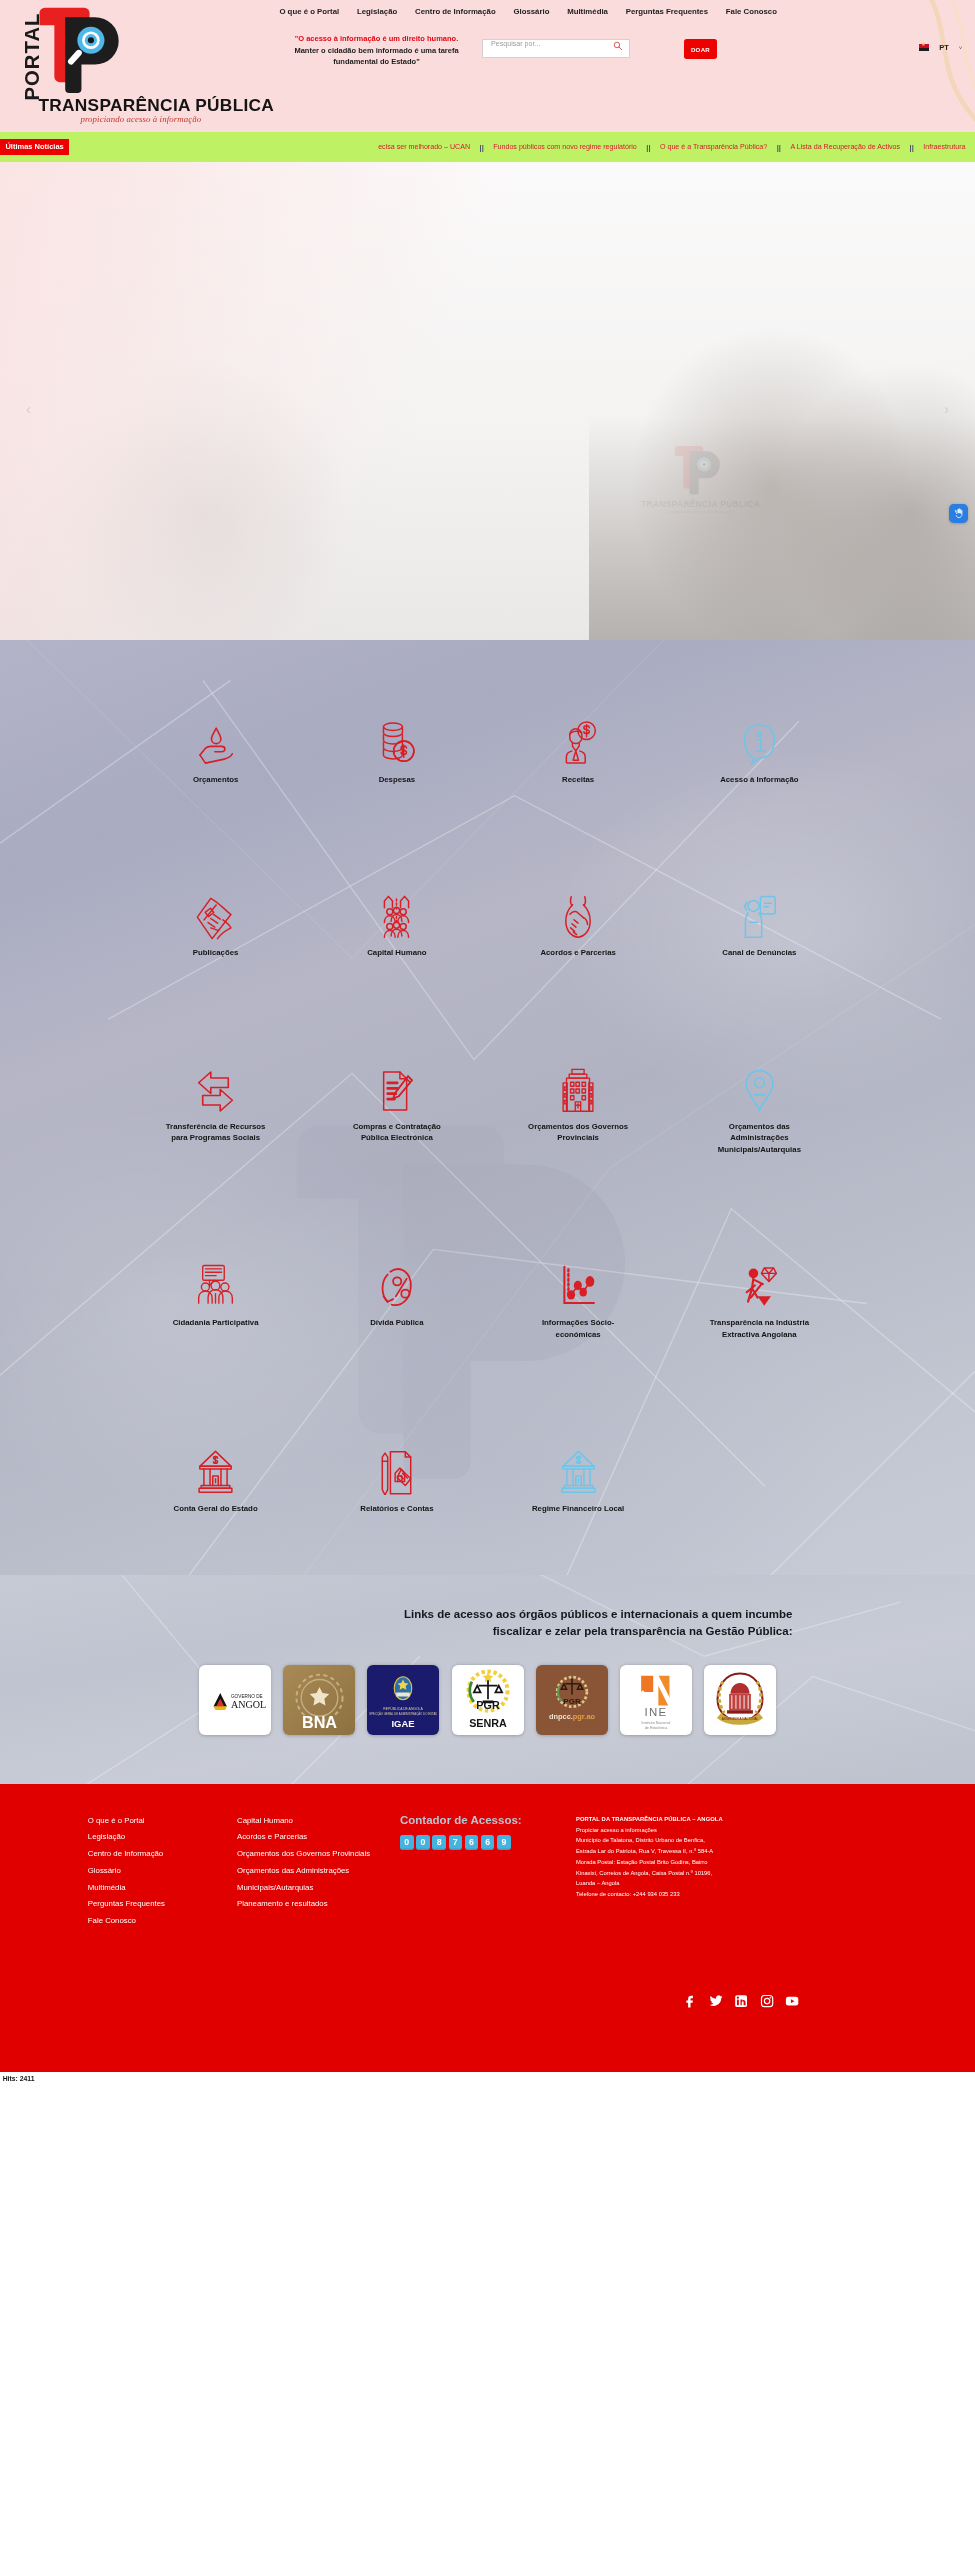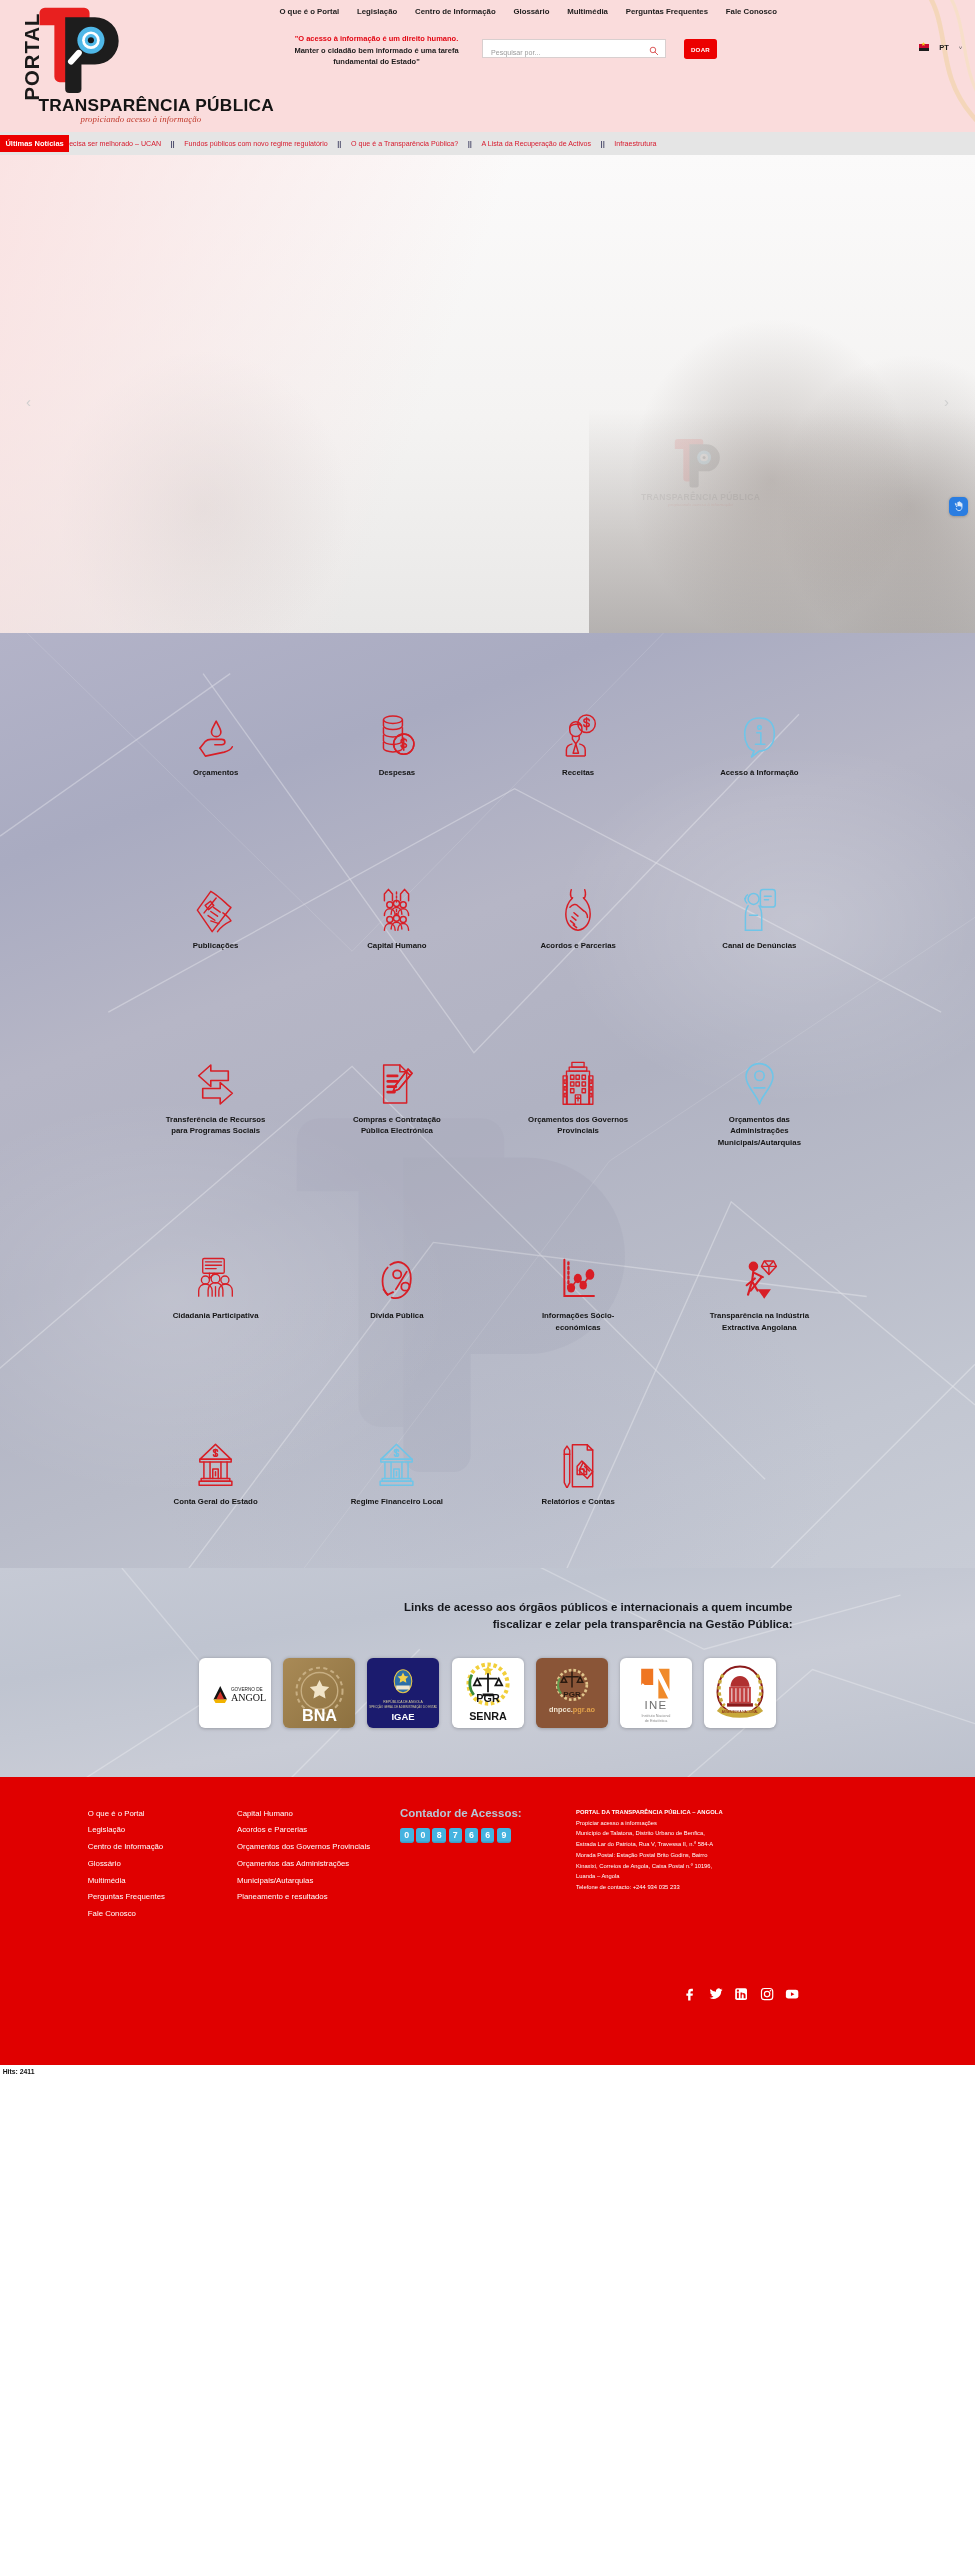--- a/index.html
+++ b/index.html
@@ -107,26 +107,26 @@
     font-size: 7.5px;
     font-weight: bold;
     color: #1c1c1c;
     line-height: 1.55;
   }
 
   
   .searchbox {
     position: absolute;
     left: 482px; top: 39px;
-    width: 184px; height: 19px;
+    width: 148px; height: 19px;
     background: #fff;
     border: 0.7px solid #d8cfcf;
     border-radius: 0;
     display: flex;
-    align-items: flex-end;
+    align-items: flex-start;
     padding: 0 5.4px 0 8.1px;
     z-index: 4;
   }
   .searchbox input {
     flex: 1;
     border: 0;
     outline: none;
     font-size: 7.1px;
     color: #444;
     font-family: "Liberation Sans", sans-serif;
@@ -175,25 +175,26 @@
     font-size: 5.4px;
     color: #f7d117;
     line-height: 1;
   }
   .lang-select .lbl { font-size: 7.5px; font-weight: bold; color: #1c1c1c; }
   .lang-select .chev { font-size: 6.1px; color: #555; }
 
   
   .ticker {
     position: relative;
-    width: 975px; height: 23px;
-    background: #e5e5e5;
+    width: 975px; height: 30px;
+    background: #bef264;
     display: flex;
     align-items: center;
     overflow: hidden;
+    justify-content: space-between;
   }
   .ticker-label {
     flex: 0 0 auto;
     height: 16.3px;
     background: #ec0000;
     color: #fff;
     font-size: 7.5px;
     font-weight: bold;
     display: flex;
     align-items: center;
@@ -846,48 +847,48 @@
           <path d="M3 56 h48 v6 H3z"></path>
           <path d="M23 52 V38 h8 v14"></path>
           <path d="M27 42 v6"></path>
         </svg>
       </div>
       <div class="svc-label">Conta Geral do Estado</div>
     </a>
 
     <a class="svc" href="#">
       <div class="svc-icon">
+        <svg width="37" height="46" viewBox="0 0 54 68" fill="none" stroke="#d81e26" stroke-width="2.2" stroke-linejoin="round" stroke-linecap="round">
+          <path d="M18 4 h22 l8 8 v54 H18z"></path>
+          <path d="M40 4 v8 h8"></path>
+          <path d="M25 36 L32 28 L39 36 v12 h-14z"></path>
+          <path d="M29 48 v-8 h6 v8"></path>
+          <path d="M6 12 l4-6 4 6 v48 l-4 8 -4-8z"></path>
+          <path d="M6 18 h8"></path>
+          <path d="M34 30 L48 44 L40 54 L28 42z"></path>
+          <path d="M36 36 l4 4M33 40 l4 4M40 40 l3 3"></path>
+        </svg>
+      </div>
+      <div class="svc-label">Relatórios e Contas</div>
+    </a>
+
+    <a class="svc" href="#">
+      <div class="svc-icon">
         <svg width="37" height="45" viewBox="0 0 54 66" fill="none" stroke="#6fc5e8" stroke-width="2.2" stroke-linejoin="round" stroke-linecap="round">
           <path d="M27 2 L4 24 h46 z"></path>
           <path d="M27 9 v10M30 12 c0-1.6-1.4-2.5-3-2.5s-3 .9-3 2.4 1.4 2.2 3 2.6 3 1.2 3 2.6-1.4 2.5-3 2.5-3-.9-3-2.4"></path>
           <path d="M4 24 h46 v4 H4z"></path>
           <path d="M10 28 v24M19 28 v24M35 28 v24M44 28 v24"></path>
           <path d="M6 52 h42 v4 H6z"></path>
           <path d="M3 56 h48 v6 H3z"></path>
           <path d="M23 52 V38 h8 v14"></path>
           <path d="M27 42 v6"></path>
         </svg>
       </div>
       <div class="svc-label">Regime Financeiro Local</div>
-    </a>
-
-    <a class="svc" href="#">
-      <div class="svc-icon">
-        <svg width="37" height="46" viewBox="0 0 54 68" fill="none" stroke="#d81e26" stroke-width="2.2" stroke-linejoin="round" stroke-linecap="round">
-          <path d="M18 4 h22 l8 8 v54 H18z"></path>
-          <path d="M40 4 v8 h8"></path>
-          <path d="M25 36 L32 28 L39 36 v12 h-14z"></path>
-          <path d="M29 48 v-8 h6 v8"></path>
-          <path d="M6 12 l4-6 4 6 v48 l-4 8 -4-8z"></path>
-          <path d="M6 18 h8"></path>
-          <path d="M34 30 L48 44 L40 54 L28 42z"></path>
-          <path d="M36 36 l4 4M33 40 l4 4M40 40 l3 3"></path>
-        </svg>
-      </div>
-      <div class="svc-label">Relatórios e Contas</div>
     </a>
 
   </div>
 </section>
 
 <section class="partners">
   <svg class="partners-lines" viewBox="0 0 1440 340" preserveAspectRatio="none">
     <g stroke="#ffffff" stroke-opacity=".5" stroke-width="2" fill="none">
       <path d="M180 0 L330 180 L80 340"></path>
       <path d="M760 -20 L1040 120 L1330 40"></path>

